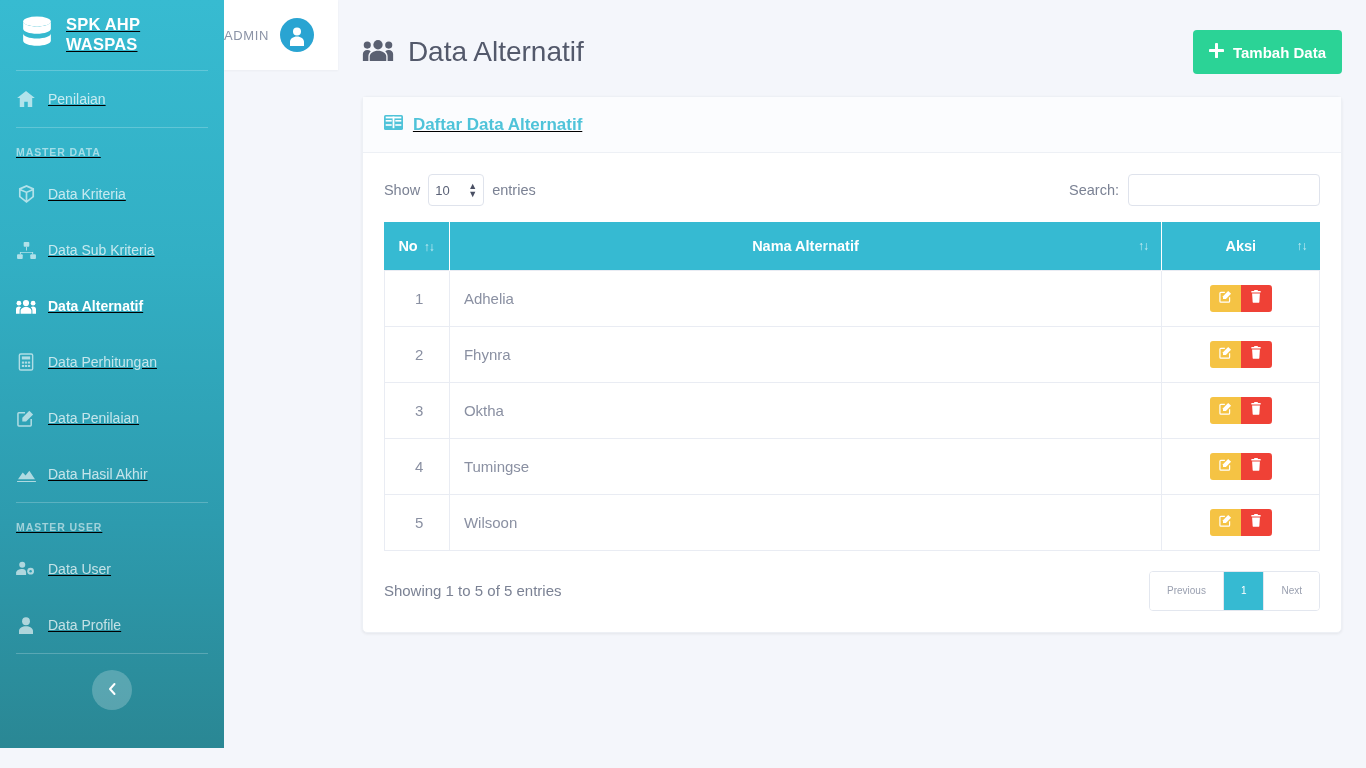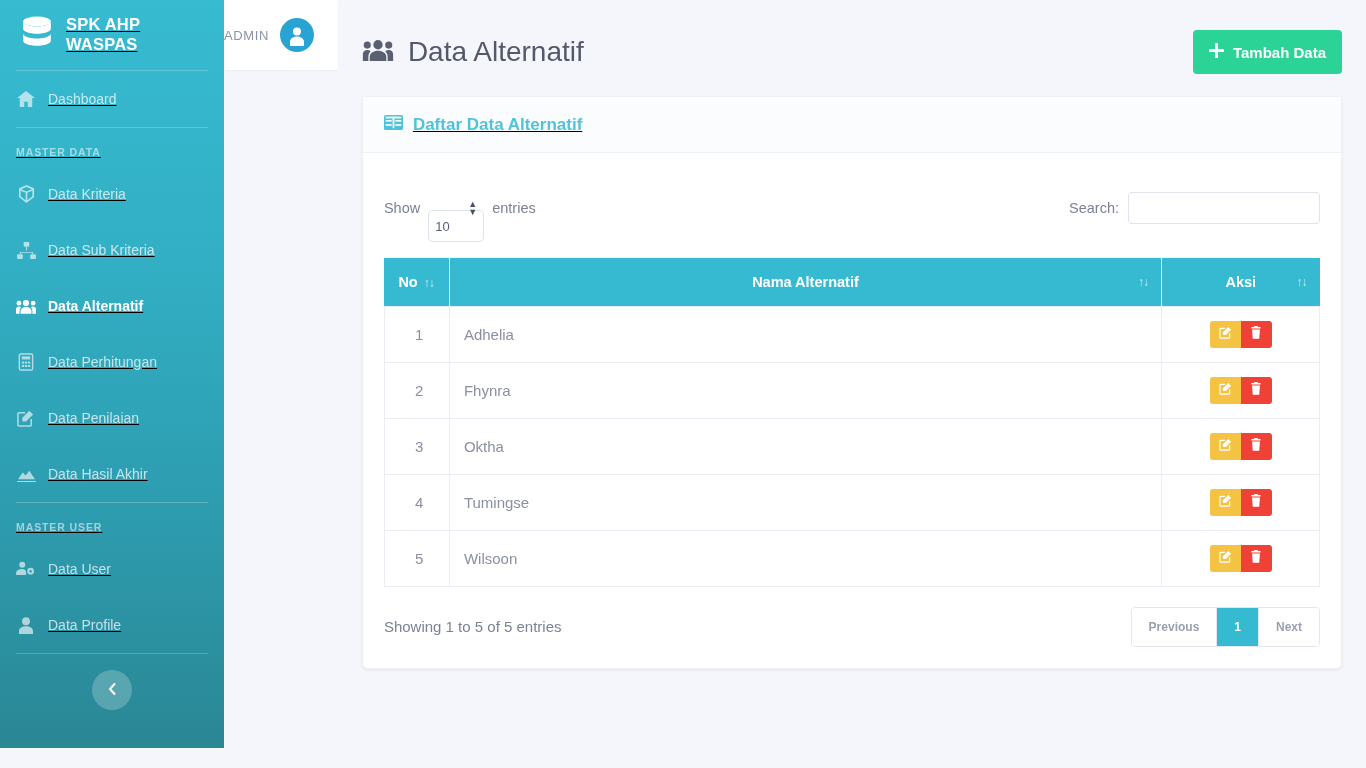--- a/index.html
+++ b/index.html
@@ -97,21 +97,21 @@
   .card-title { color: #4fc3d9; font-size: 17px; font-weight: bold; }
   .card-body { padding: 21px; }
 
   .table-top { display: flex; align-items: center; justify-content: space-between; margin-bottom: 16px; }
   .dt-length { display: flex; align-items: center; gap: 8px; color: #7b8294; font-size: 14.5px; }
   .dt-select {
     appearance: none; -webkit-appearance: none;
     border: 1px solid #dfe3ec; border-radius: 4px; background: #fff;
     height: 32px; width: 56px; padding: 0 6px;
     color: #5a6madd; color: #5a6176; font-size: 13px;
-    font-family: "Liberation Sans", sans-serif; cursor: pointer; margin-top: 36px;
+    font-family: "Liberation Sans", sans-serif; cursor: pointer;
   }
   .select-wrap { position: relative; display: inline-block; }
   .select-wrap .caret {
     position: absolute; right: 7px; top: 50%; transform: translateY(-50%);
     pointer-events: none; color: #4a5064; font-size: 9px; line-height: 8px; text-align: center;
   }
   .dt-filter { display: flex; align-items: center; gap: 9px; color: #7b8294; font-size: 14.5px; }
   .dt-search {
     border: 1px solid #dfe3ec; border-radius: 4px; height: 32px; width: 192px;
     padding: 0 9px; font-size: 13px; color: #5a6176; outline: none;
@@ -150,22 +150,22 @@
   .btn-del  { background: #ef4136; border-radius: 0 3px 3px 0; }
 
   .table-bottom {
     display: flex; align-items: center; justify-content: space-between;
     margin-top: 20px;
   }
   .dt-info { color: #7b8294; font-size: 15px; }
   .pager { display: flex; border: 1px solid #e3e7ef; border-radius: 4px; overflow: hidden; }
   .pg {
     padding: 0 17px; height: 38px; display: flex; align-items: center;
-    font-size: 12px; color: #9aa0b0; background: #fff; cursor: pointer;
-    border-right: 1px solid #e3e7ef; user-select: none; font-weight: bold;
+    font-size: 10px; color: #9aa0b0; background: #fff; cursor: pointer;
+    border-right: 1px solid #e3e7ef; user-select: none;
   }
   .pg:last-child { border-right: none; }
   .pg.active { background: #36bad2; color: #fff; }
 </style>
 </head>
 <body>
 
 <div class="app">
 
   <aside class="sidebar">
@@ -182,21 +182,21 @@
     </div>
 
     <div class="sb-divider"></div>
 
     <a class="sb-item">
       <span class="sb-icon">
         <svg width="18" height="16" viewBox="0 0 20 18" fill="#fff">
           <path d="M10 0L0 8h3v10h5v-6h4v6h5V8h3z"></path>
         </svg>
       </span>
-      <span>Dashboard</span>
+      <span>Penilaian</span>
     </a>
 
     <div class="sb-divider"></div>
 
     <div class="sb-section">MASTER DATA</div>
 
     <a class="sb-item">
       <span class="sb-icon">
         <svg width="17" height="18" viewBox="0 0 18 19" fill="#fff">
           <path d="M9 0L1 3.4v9.3L9 19l8-6.3V3.4zM9 2.2l5.5 2.3L9 6.8 3.5 4.5zM2.8 6l5.3 2.2v7.9L2.8 12zm7.1 10.1V8.2L15.2 6v6z"></path>

